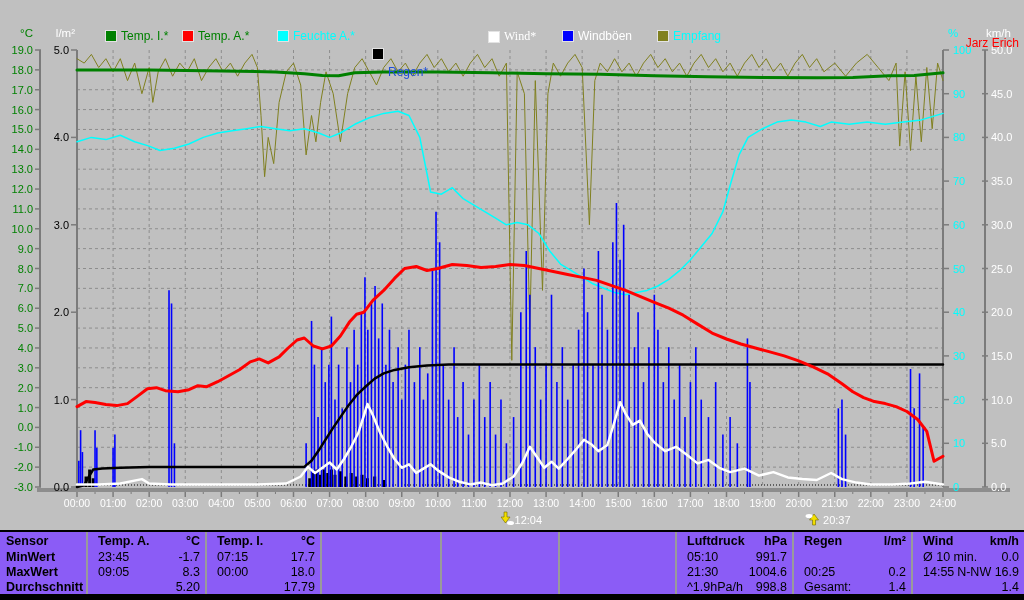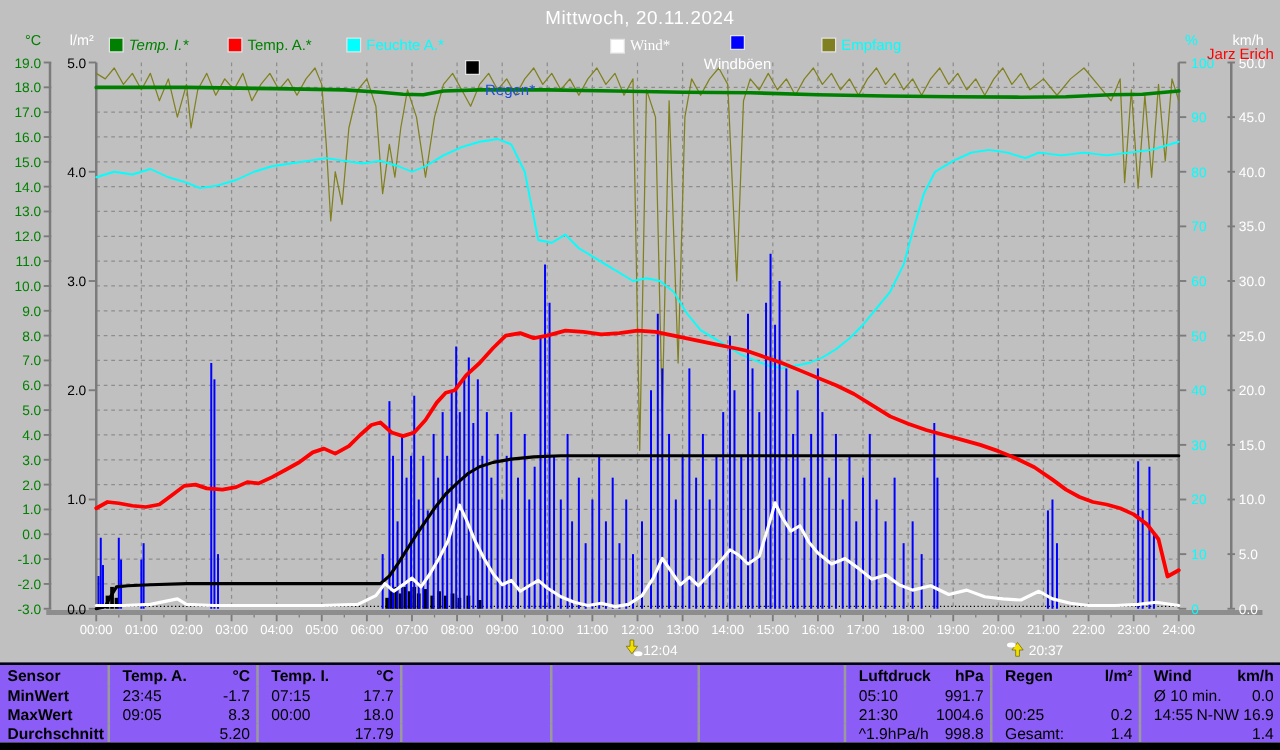--- a/index.html
+++ b/index.html
@@ -416,48 +416,47 @@
         <path d="M504.02583333333337,512 h3 v5 h3 l-4.5,6 l-4.5,-6 h3 z" fill="#f2df00" stroke="#6f6400" stroke-width="0.6"></path>
         <ellipse cx="510.52583333333337" cy="523" rx="3.5" ry="2" fill="#ffffff"></ellipse>
         <text x="514.5258333333334" y="524" fill="#ffffff" font-size="11" font-family="&quot;Liberation Sans&quot;,sans-serif">12:04</text>
       </g>
       <g>
         <path d="M812.5383333333334,525 h3 v-5 h3 l-4.5,-6 l-4.5,6 h3 z" fill="#f2df00" stroke="#6f6400" stroke-width="0.6"></path>
         <ellipse cx="809.0383333333334" cy="516" rx="3.5" ry="2" fill="#ffffff"></ellipse>
         <text x="823.0383333333334" y="524" fill="#ffffff" font-size="11" font-family="&quot;Liberation Sans&quot;,sans-serif">20:37</text>
       </g>
     </svg>
-  <div class="title">Mittwoch, 20.11.2024</div>
   <div class="author">Jarz Erich</div>
   <div class="axis-h axh-temp">°C</div>
   <div class="axis-h axh-rain">l/m²</div>
   <div class="axis-h axh-hum">%</div>
   <div class="axis-h axh-wind">km/h</div>
   <div class="legend" id="legend">
-      <div class="leg-item" style="left: 88px; font-style: italic;">
+      <div class="leg-item" style="left: 106px;">
         <span class="leg-swatch" style="background: rgb(0, 128, 0);"></span>
         <span style="color: rgb(0, 128, 0);">Temp. I.*</span>
       </div>
       <div class="leg-item" style="left: 183px;">
         <span class="leg-swatch" style="background: rgb(255, 0, 0);"></span>
         <span style="color: rgb(0, 128, 0);">Temp. A.*</span>
       </div>
       <div class="leg-item" style="left: 278px;">
         <span class="leg-swatch" style="background: rgb(0, 255, 255);"></span>
         <span style="color: rgb(0, 255, 255);">Feuchte A.*</span>
       </div>
       <div class="leg-item" style="left: 373px;">
         <span class="leg-swatch" style="background: rgb(0, 0, 0);"></span>
         <span style="color: #1d4ed8; margin-top: 36px;">Regen*</span>
       </div>
       <div class="leg-item" style="left: 489px; font-family: Liberation Serif, serif;">
         <span class="leg-swatch" style="background: rgb(255, 255, 255);"></span>
         <span style="color: rgb(255, 255, 255);">Wind*</span>
       </div>
-      <div class="leg-item" style="left: 563px; flex-direction: column;">
+      <div class="leg-item" style="left: 563px;">
         <span class="leg-swatch" style="background: rgb(0, 0, 255);"></span>
         <span style="color: rgb(255, 255, 255);">Windböen</span>
       </div>
       <div class="leg-item" style="left: 658px;">
         <span class="leg-swatch" style="background: rgb(128, 128, 32);"></span>
         <span style="color: rgb(0, 255, 255);">Empfang</span>
       </div>
     </div>
   <div class="table" id="stats" style="grid-template-columns: 88px 119px 115px 120px 118px 117px 117px 119px 111px; grid-template-rows: 17px 15px 15px 15px;">
       <div class="tcell rowlab div">Sensor</div>

